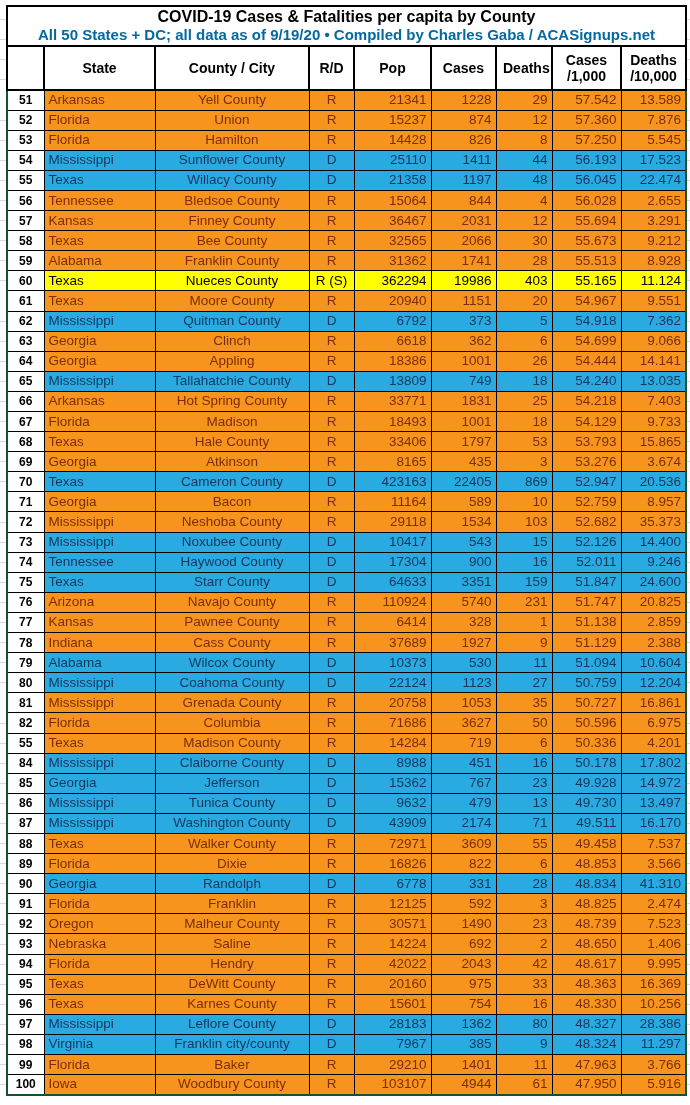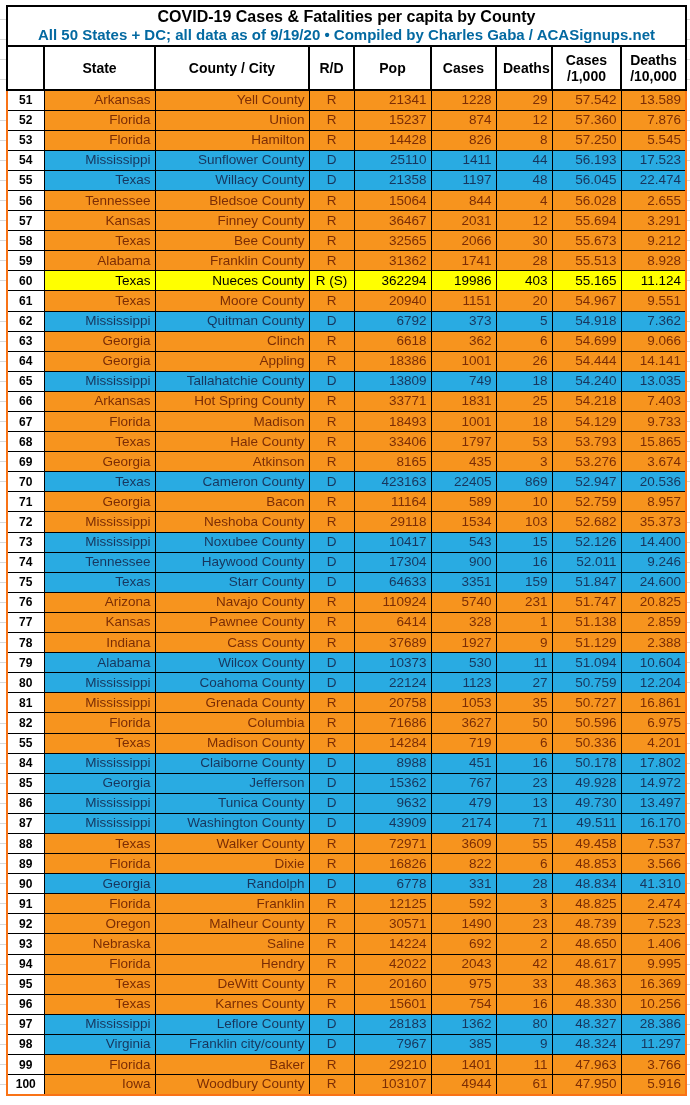--- a/index.html
+++ b/index.html
@@ -17,21 +17,21 @@
     );
   }
   .page {
     padding: 5px 0 0 6px;
   }
   table.covid-table {
     border-collapse: collapse;
     table-layout: fixed;
     width: 681px;
     background: #ffffff;
-    border: 2px solid #f97316;
+    border: 2px solid #14532d;
   }
   th, td {
     border: 1px solid #000000;
     padding: 0 4px;
     overflow: hidden;
     white-space: nowrap;
     box-sizing: border-box;
   }
   
   tr.title-row th {
@@ -89,22 +89,22 @@
   
   col.w-rank   { width: 37px; }
   col.w-state  { width: 111px; }
   col.w-county { width: 154px; }
   col.w-rd     { width: 45px; }
   col.w-pop    { width: 77px; }
   col.w-cases  { width: 65px; }
   col.w-deaths { width: 56px; }
   col.w-c1000  { width: 69px; }
   col.w-d10000 { width: 65px; }
-  td.c-state  { text-align: right; }
-  td.c-county { text-align: right; margin-left: 8px; }
+  td.c-state  { }
+  td.c-county { text-align: center; margin-left: 8px; }
   td.c-rd     { text-align: center; }
   td.c-pop, td.c-cases, td.c-deaths,
   td.c-cases_per_1000, td.c-deaths_per_10000 { text-align: right; }
 </style>
 </head>
 <body>
 
 <div class="page">
   <table class="covid-table">
     <colgroup>

